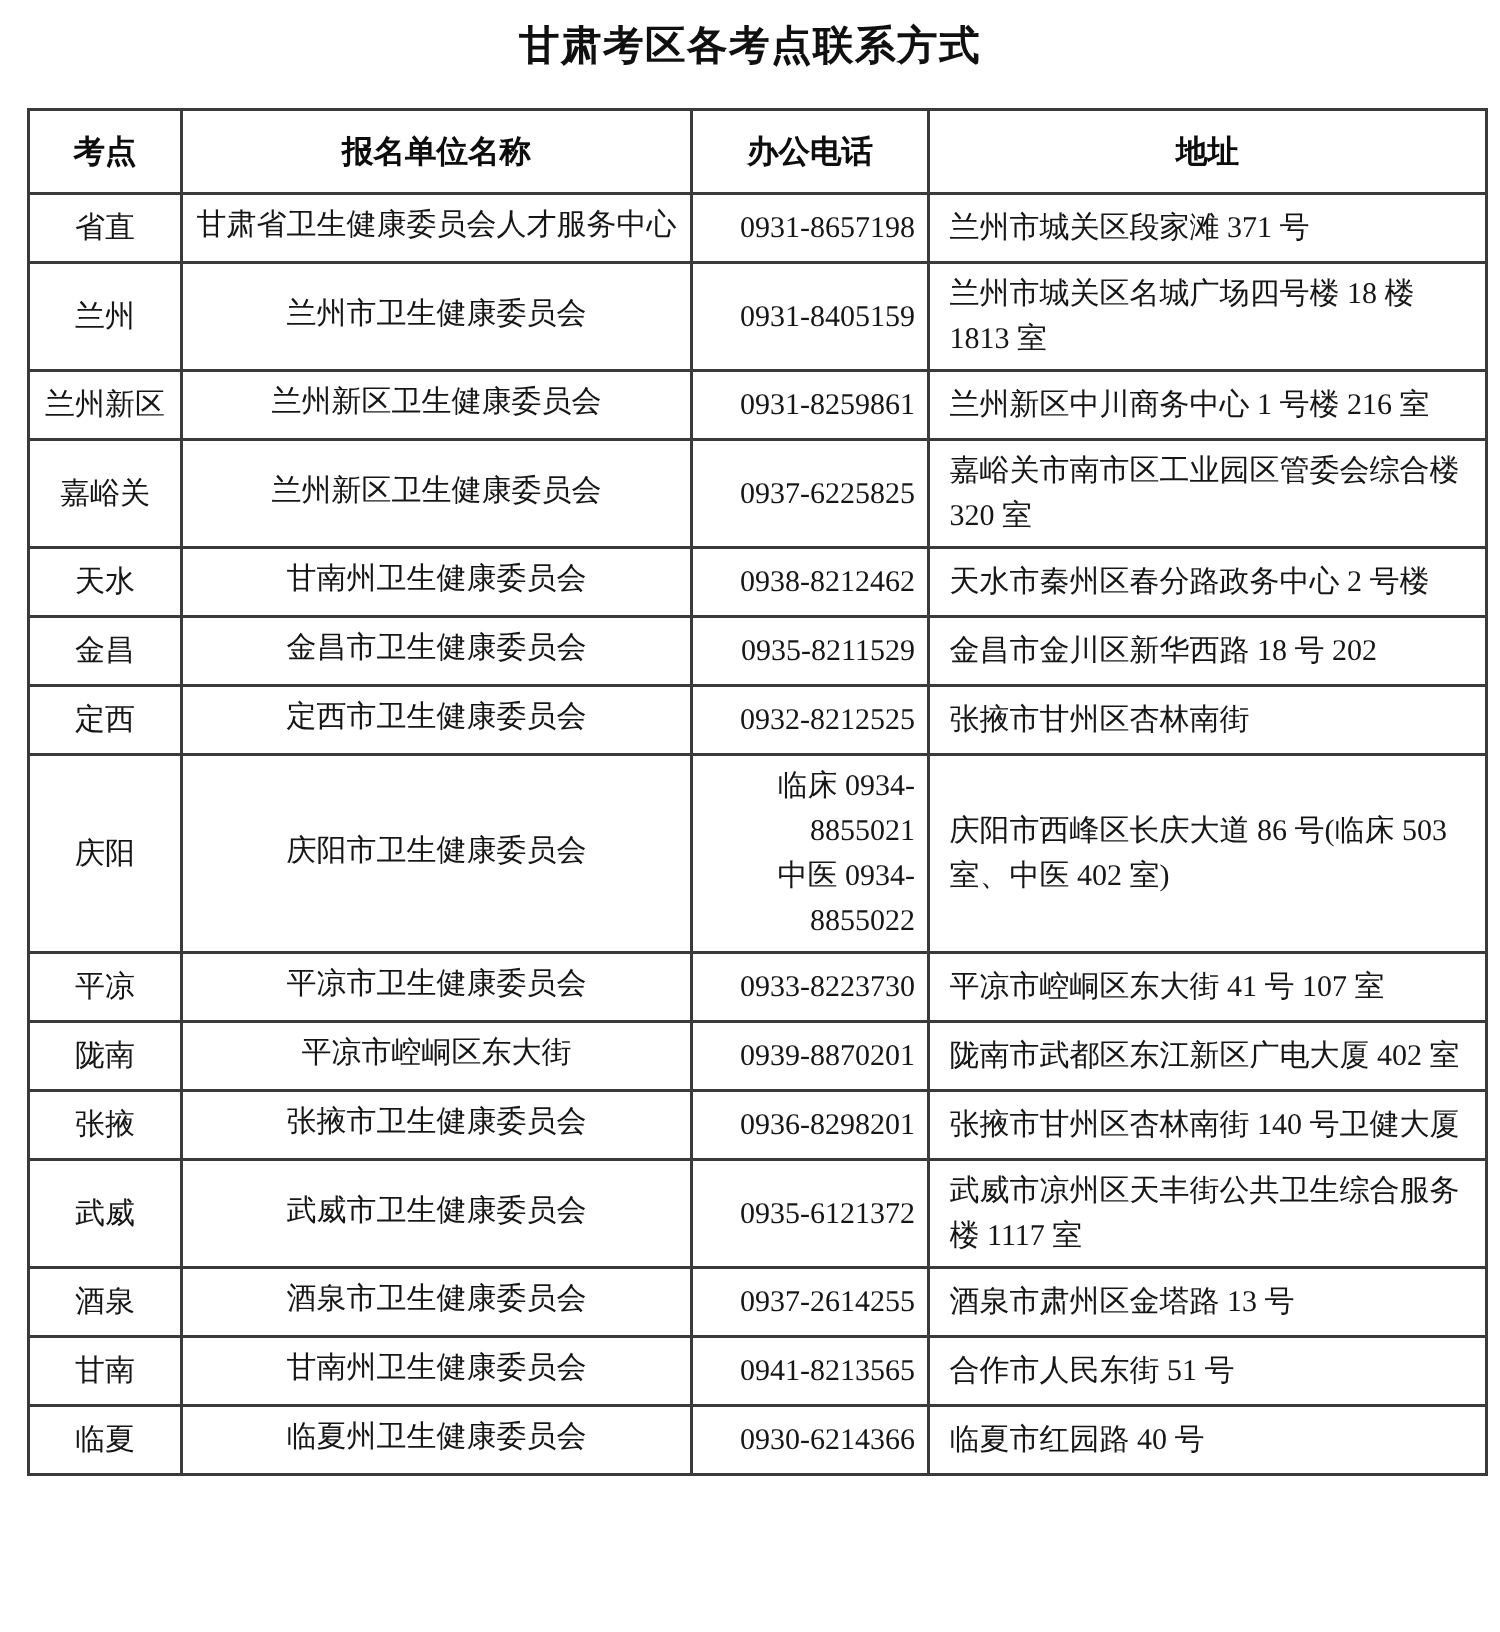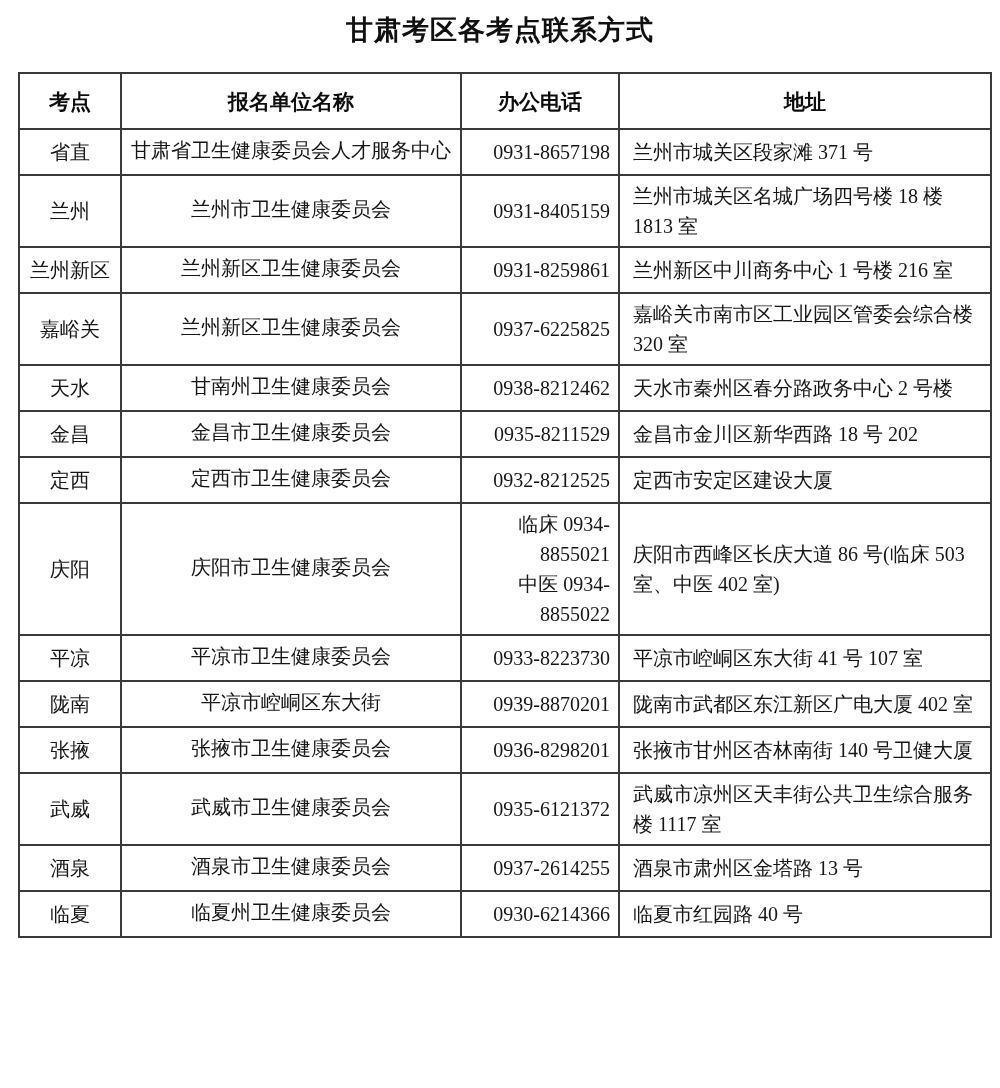--- a/index.html
+++ b/index.html
@@ -119,21 +119,21 @@
       <tr>
     <td class="cell-site">金昌</td>
     <td class="cell-unit">金昌市卫生健康委员会</td>
     <td class="cell-phone">0935-8211529</td>
     <td class="cell-addr">金昌市金川区新华西路 18 号 202</td>
   </tr>
       <tr>
     <td class="cell-site">定西</td>
     <td class="cell-unit">定西市卫生健康委员会</td>
     <td class="cell-phone">0932-8212525</td>
-    <td class="cell-addr">定西市安定区建设大厦</td>
+    <td class="cell-addr">张掖市甘州区杏林南街</td>
   </tr>
       <tr>
     <td class="cell-site">庆阳</td>
     <td class="cell-unit">庆阳市卫生健康委员会</td>
     <td class="cell-phone">临床 0934-8855021
 中医 0934-8855022</td>
     <td class="cell-addr">庆阳市西峰区长庆大道 86 号(临床 503 室、中医 402 室)</td>
   </tr>
       <tr>
     <td class="cell-site">平凉</td>
@@ -159,19 +159,25 @@
     <td class="cell-phone">0935-6121372</td>
     <td class="cell-addr">武威市凉州区天丰街公共卫生综合服务楼 1117 室</td>
   </tr>
       <tr>
     <td class="cell-site">酒泉</td>
     <td class="cell-unit">酒泉市卫生健康委员会</td>
     <td class="cell-phone">0937-2614255</td>
     <td class="cell-addr">酒泉市肃州区金塔路 13 号</td>
   </tr>
       <tr>
+    <td class="cell-site">甘南</td>
+    <td class="cell-unit">甘南州卫生健康委员会</td>
+    <td class="cell-phone">0941-8213565</td>
+    <td class="cell-addr">合作市人民东街 51 号</td>
+  </tr>
+      <tr>
     <td class="cell-site">临夏</td>
     <td class="cell-unit">临夏州卫生健康委员会</td>
     <td class="cell-phone">0930-6214366</td>
     <td class="cell-addr">临夏市红园路 40 号</td>
   </tr>
     </tbody>
 </table>
 
 </body></html>

